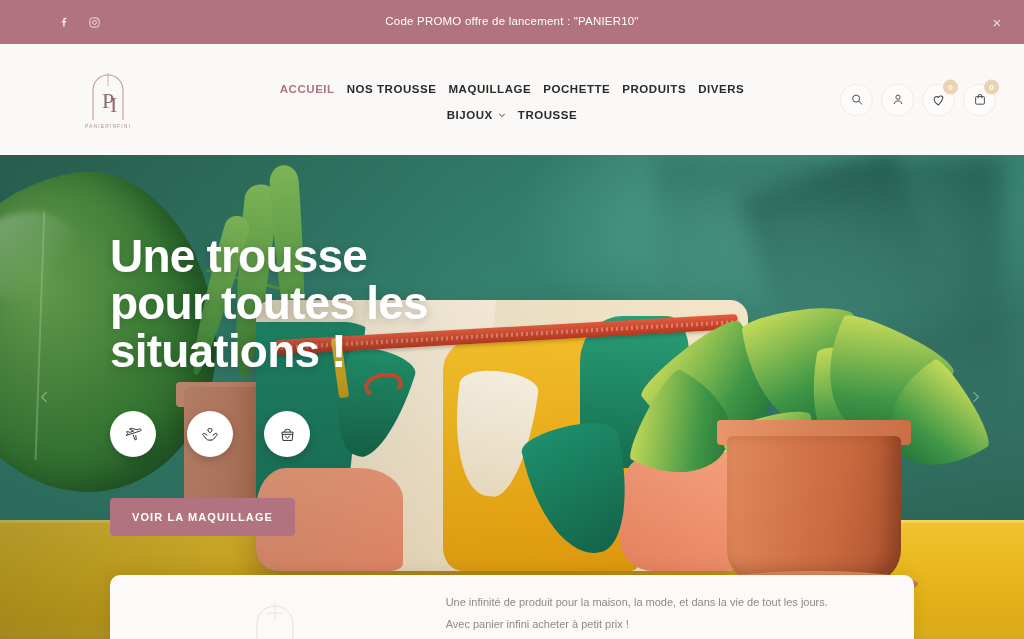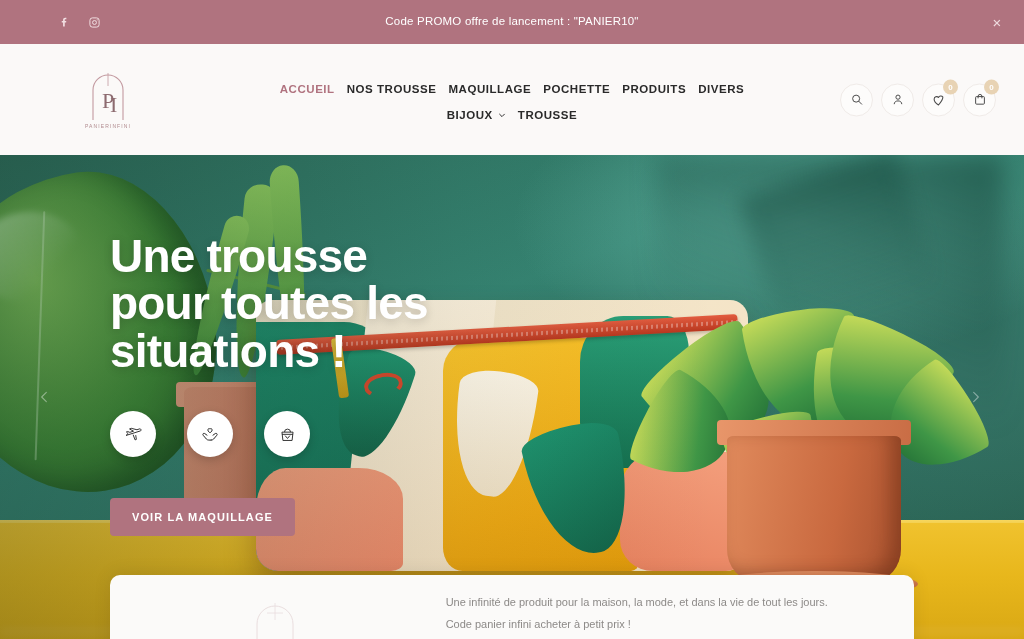--- a/index.html
+++ b/index.html
@@ -628,16 +628,16 @@
 
 <div class="bottom-card">
   <div class="bc-left">
     <svg class="bc-logo" viewBox="0 0 54 60">
       <path d="M9 58 L9 23 A18 18 0 0 1 45 23 L45 58" fill="none" stroke="#d8c2c5" stroke-width="1"></path>
       <line x1="27" y1="2" x2="27" y2="19" stroke="#d8c2c5" stroke-width=".8"></line>
       <line x1="19" y1="12" x2="35" y2="12" stroke="#d8c2c5" stroke-width=".8"></line>
     </svg>
   </div>
   <div class="bc-right">
-    <div class="bc-text">Une infinité de produit pour la maison, la mode, et dans la vie de tout les jours. Code panier infini acheter à petit prix !</div>
+    <div class="bc-text">Une infinité de produit pour la maison, la mode, et dans la vie de tout les jours. Avec panier infini acheter à petit prix !</div>
 
   </div>
 </div>
 
 </body></html>

